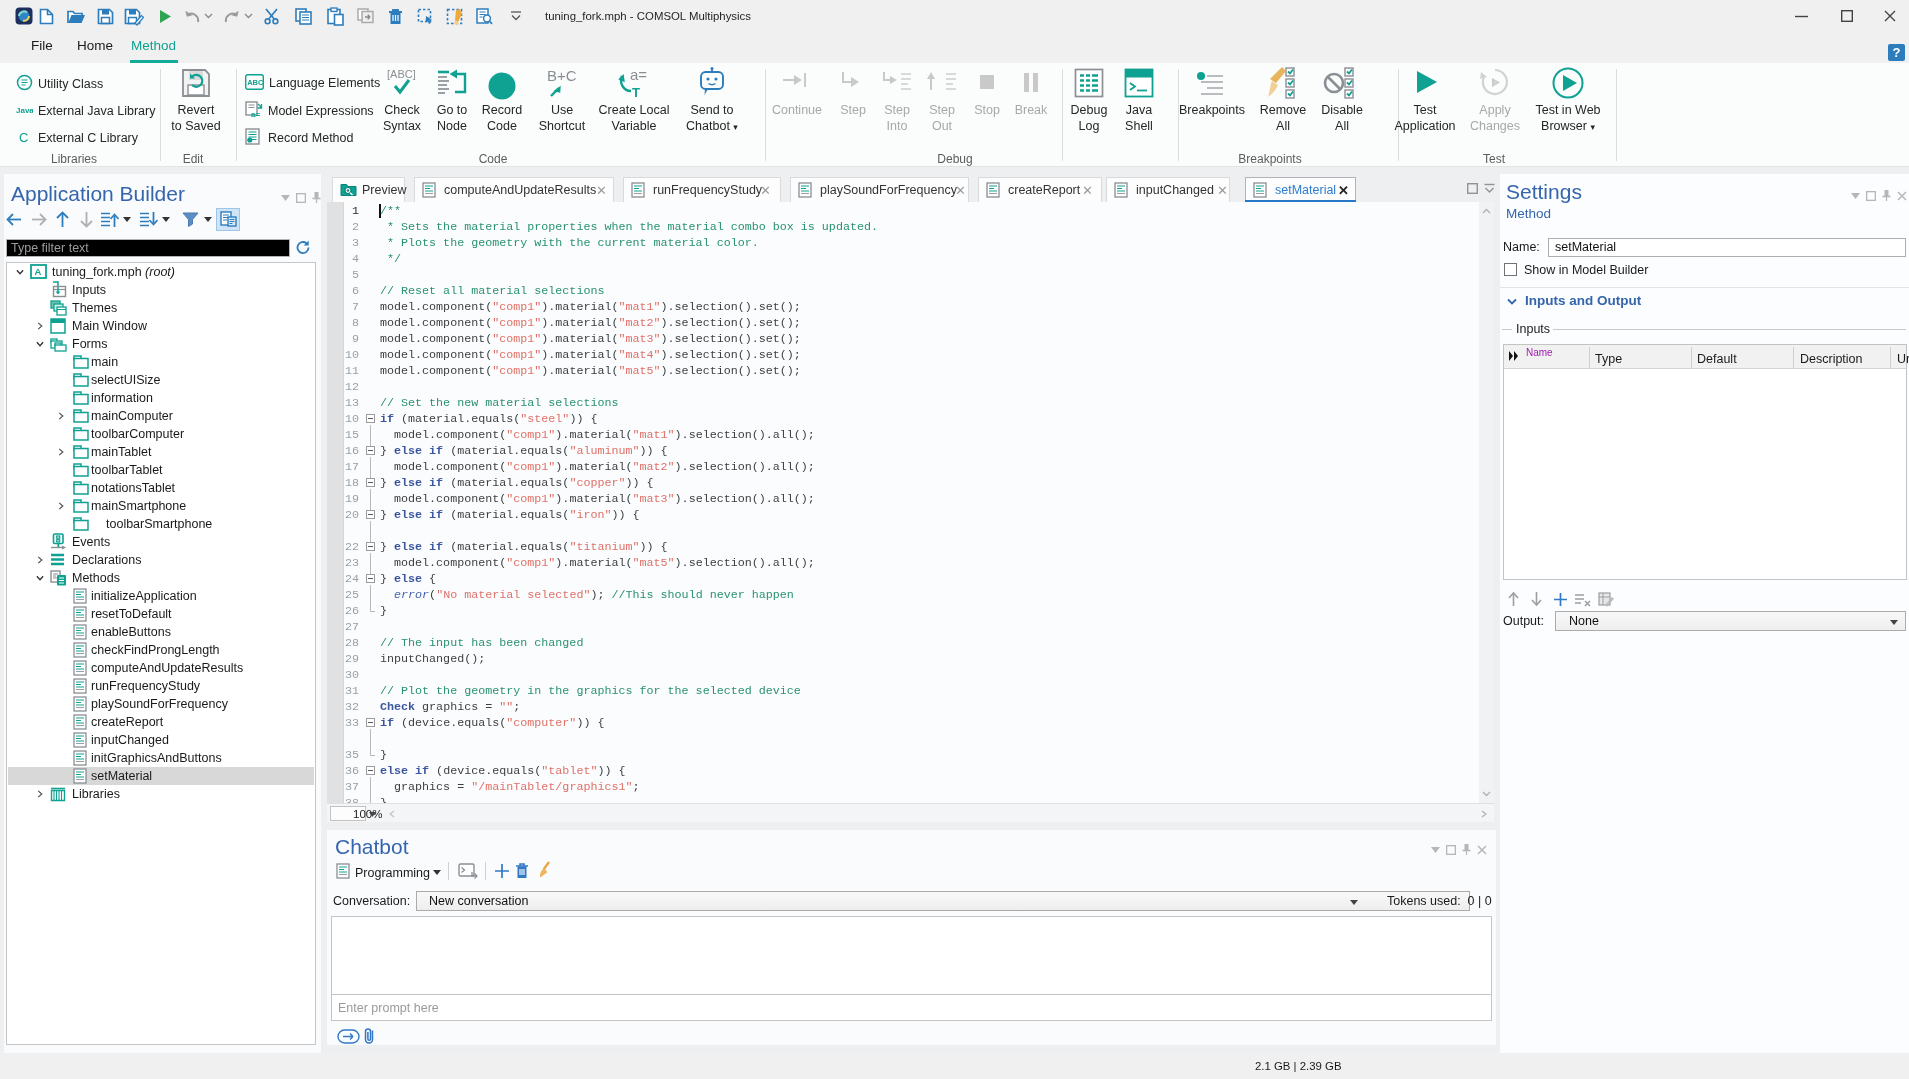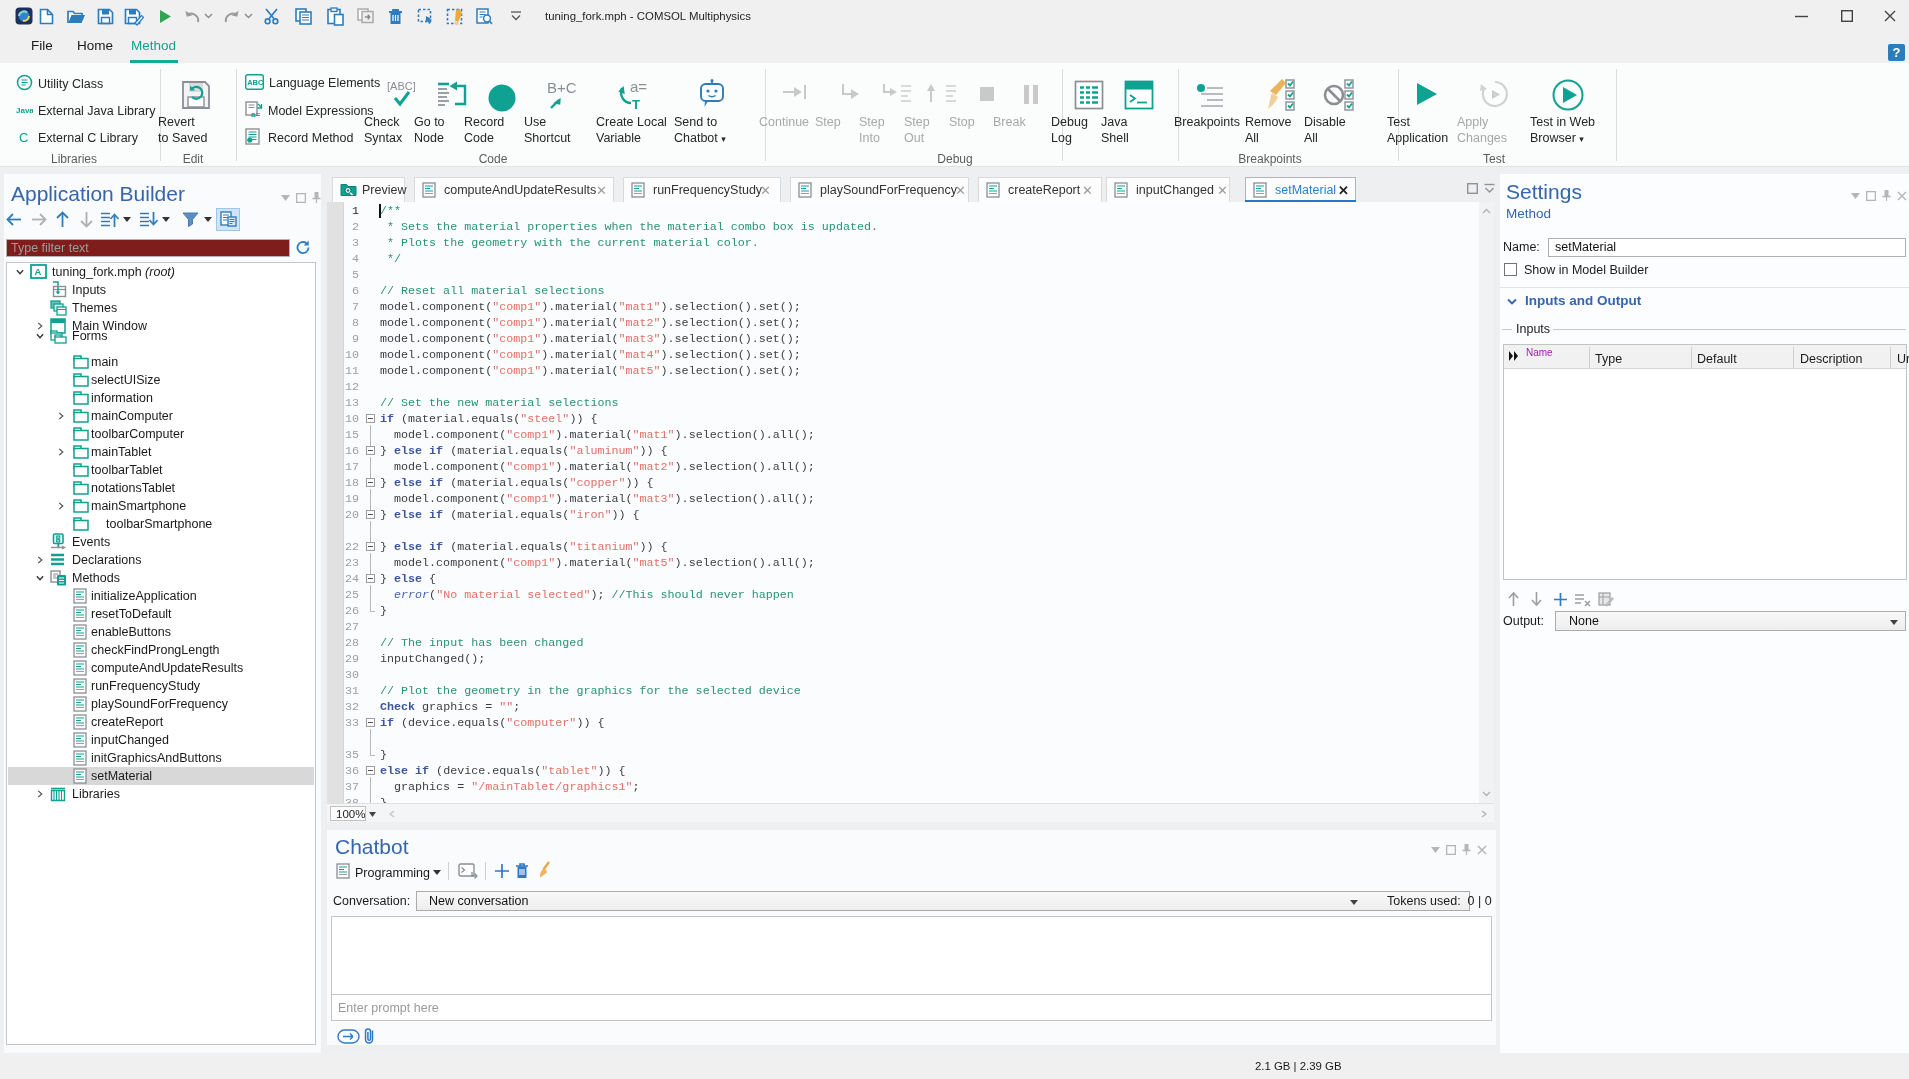--- a/index.html
+++ b/index.html
@@ -6,30 +6,30 @@
 html,body{width:1909px;height:1079px;overflow:hidden;font-family:"Liberation Sans",sans-serif;background:#edeff0}
 .abs{position:absolute}
 #titlebar{position:absolute;left:0;top:0;width:1909px;height:33px;background:#f0f0f0}
 #menubar{position:absolute;left:0;top:33px;width:1909px;height:30px;background:#f0f0f0;font-size:13.5px;color:#1b1b1b}
 #ribbon{position:absolute;left:0;top:63px;width:1909px;height:104px;background:#fbfcfc;border-bottom:1px solid #e3e3e3}
 .mtab{position:absolute;top:5px}
 .rsep{position:absolute;top:6px;height:92px;width:1px;background:#dcdcdc}
 .glabel{position:absolute;top:89px;font-size:12px;color:#5c5c5c;transform:translateX(-50%)}
 .rsmall{position:absolute;height:22px;font-size:12.5px;color:#262626;white-space:nowrap}
 .rsmall svg{vertical-align:-3px;margin-right:5px}
-.rbig{position:absolute;top:12px;width:76px;font-size:12.5px;color:#262626;line-height:15.5px}
+.rbig{position:absolute;top:0;width:76px;text-align:center;font-size:12.5px;color:#262626;line-height:15.5px}
 .rbig .ric{height:40px;display:flex;align-items:center;justify-content:center}
 .rbig.dis{color:#a8a8a8}
 #main{position:absolute;left:0;top:167px;width:1909px;height:886px;background:#edeff0}
 .panel{position:absolute;background:#fafbfd}
 .ptitle{font-size:19px;color:#3565ad}
 .psub{font-size:13.5px;color:#3565ad}
 .pctrl{position:absolute;color:#b4b7b9;display:flex;gap:6px;align-items:center}
 
-#filterbox{position:absolute;left:2px;top:65px;width:284px;height:18px;border:1px solid #b3b3b3;background:#7f1d1d;font-size:12.5px;color:#9b9b9b;padding-left:4px;line-height:16px}
+#filterbox{position:absolute;left:2px;top:65px;width:284px;height:18px;border:1px solid #b3b3b3;background:#000000;font-size:12.5px;color:#9b9b9b;padding-left:4px;line-height:16px}
 #treebox{position:absolute;left:2px;top:88px;width:310px;height:783px;border:1px solid #c6c6c6;background:#fff;overflow:hidden}
 .trow{position:absolute;left:1px;width:306px;height:18px;font-size:12.5px;color:#1a1a1a;white-space:nowrap}
 .trow .lbl{position:absolute;top:2px}
 .trow svg{position:absolute}
 .tarrow{position:absolute;top:5px;width:8px;height:8px}
 
 #editor{position:absolute;left:327px;top:7px;width:1167px;height:648px;background:#fbfcfe}
 .tabstrip{position:absolute;left:0;top:0;width:1167px;height:28px;background:#edeff0}
 .tab{position:absolute;top:3px;height:25px;background:#fdfdfd;border:1px solid #d8dadb;border-bottom:none;font-size:12.5px;color:#333;white-space:nowrap}
 .tab .ti{position:absolute;left:7px;top:4px}
@@ -554,21 +554,21 @@
 <div class="trow" style="top:54px">
           <svg class="tarrow" style="left:28px" width="8" height="9" viewBox="0 0 8 9">
             <path d="M2 1l4 3.5L2 8" fill="none" stroke="#555" stroke-width="1.4"></path>
           </svg>
           <svg style="left:42px;top:1px" width="16" height="16" viewBox="0 0 16 16">
             <rect x="1" y="1" width="14" height="14" fill="#fff" stroke="#0fa191" stroke-width="1.5"></rect>
             <rect x="1" y="1" width="14" height="4" fill="#0fa191"></rect>
           </svg>
           <span class="lbl" style="left:64px">Main Window</span>
         </div>
-<div class="trow" style="top:64px">
+<div class="trow" style="top:72px">
           <svg class="tarrow" style="left:28px" width="9" height="8" viewBox="0 0 9 8">
             <path d="M1 2l3.5 4L8 2" fill="none" stroke="#333" stroke-width="1.5"></path>
           </svg>
           <svg style="left:42px;top:1px" width="17" height="16" viewBox="0 0 17 16">
             <rect x="1" y="3" width="6" height="3" fill="#fff" stroke="#0fa191" stroke-width="1.3"></rect>
             <rect x="1" y="5" width="11" height="7" fill="#fff" stroke="#0fa191" stroke-width="1.3"></rect>
             <rect x="5" y="7" width="6" height="3" fill="#fff" stroke="#0fa191" stroke-width="1.3"></rect>
             <rect x="5" y="9" width="11" height="6" fill="#fff" stroke="#0fa191" stroke-width="1.3"></rect>
           </svg>
           <span class="lbl" style="left:64px">Forms</span>
@@ -911,21 +911,21 @@
     </div>
     <div id="vscroll">
       <svg class="abs" style="left:3px;top:6px" width="9" height="6" viewBox="0 0 9 6">
           <path d="M1 5l3.5-3.5L8 5" fill="none" stroke="#b0b3b6" stroke-width="1.4"></path>
         </svg>
       <svg class="abs" style="left:3px;top:589px" width="9" height="6" viewBox="0 0 9 6">
           <path d="M1 1l3.5 3.5L8 1" fill="none" stroke="#b0b3b6" stroke-width="1.4"></path>
         </svg>
     </div>
     <div id="ezoom">
-      <div class="abs" style="left:3px;top:2px;width:36px;height:15px;border:1px solid #c2c2c2;background:#fdfdfd;font-size:11.5px;color:#222;padding-left:5px;line-height:14px">100% <svg class="abs" style="left:38px;top:5px" width="7" height="5" viewBox="0 0 7 5">
+      <div class="abs" style="left:3px;top:2px;width:36px;height:15px;border:1px solid #c2c2c2;background:#fdfdfd;font-size:11.5px;color:#222;padding-left:22px;line-height:14px">100% <svg class="abs" style="left:38px;top:5px" width="7" height="5" viewBox="0 0 7 5">
             <path d="M0 0h7L3.5 5z" fill="#444"></path>
           </svg></div>
       <svg class="abs" style="left:62px;top:6px" width="6" height="8" viewBox="0 0 6 8">
           <path d="M5 1L1 4l4 3" fill="none" stroke="#c0c3c6" stroke-width="1.3"></path>
         </svg>
       <svg class="abs" style="left:1154px;top:6px" width="6" height="8" viewBox="0 0 6 8">
           <path d="M1 1l4 3-4 3" fill="none" stroke="#b0b3b6" stroke-width="1.3"></path>
         </svg>
     </div>
   </div>

